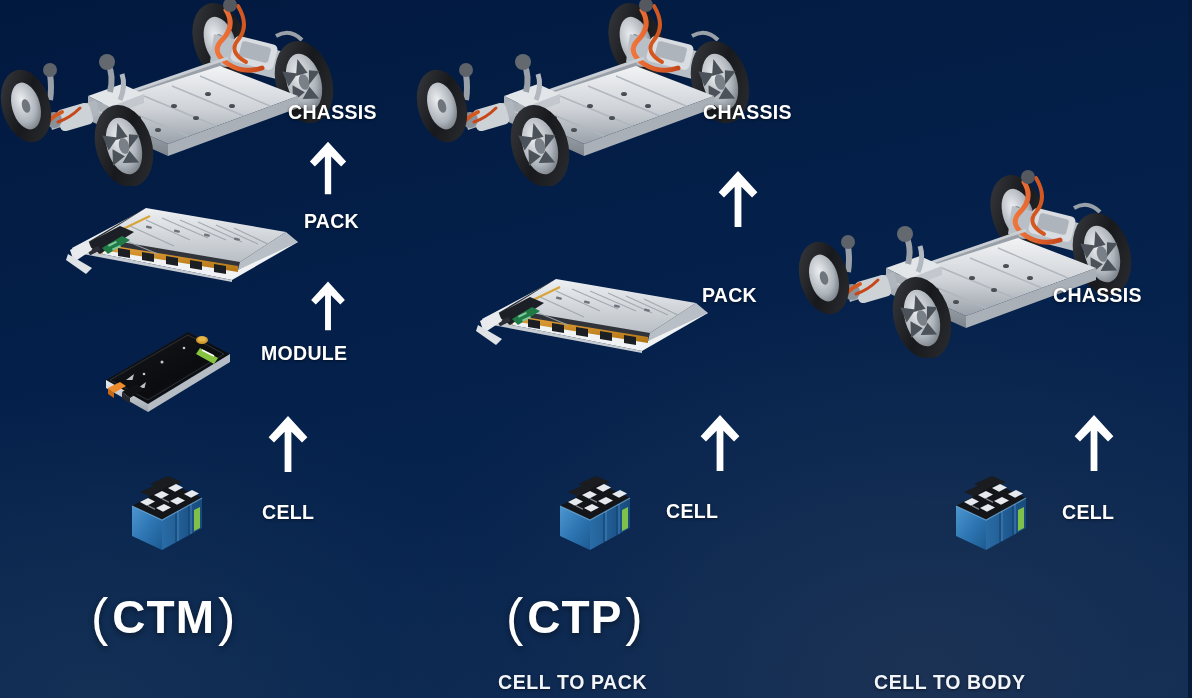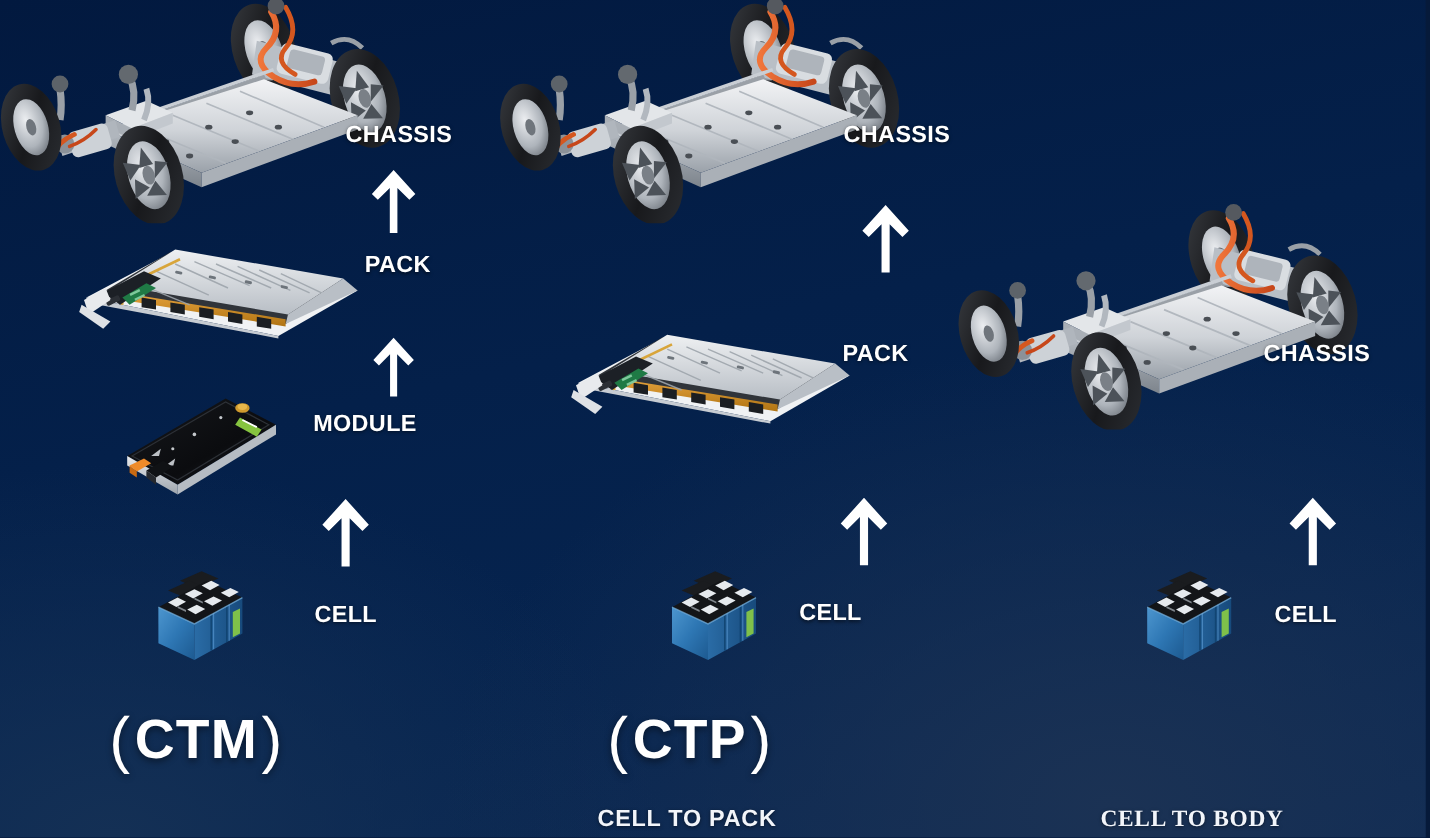--- a/index.html
+++ b/index.html
@@ -466,15 +466,15 @@
       </svg>
   </div>
 
   <div class="art" style="left:934px; top:462px; width:110px; height:100px;">
     <svg width="110" height="100" viewBox="0 0 110 100">
         <use href="#symCell"></use>
       </svg>
   </div>
   <div class="stage-label lbl-lg" style="left:1062px; top:503px;">CELL</div>
 
-  <div class="expansion" style="left:917px; top:673px;font-family:Liberation Serif, serif;">CELL TO BODY</div>
+  <div class="expansion" style="left:874px; top:673px;">CELL TO BODY</div>
 
 </div>
 
 </body></html>

